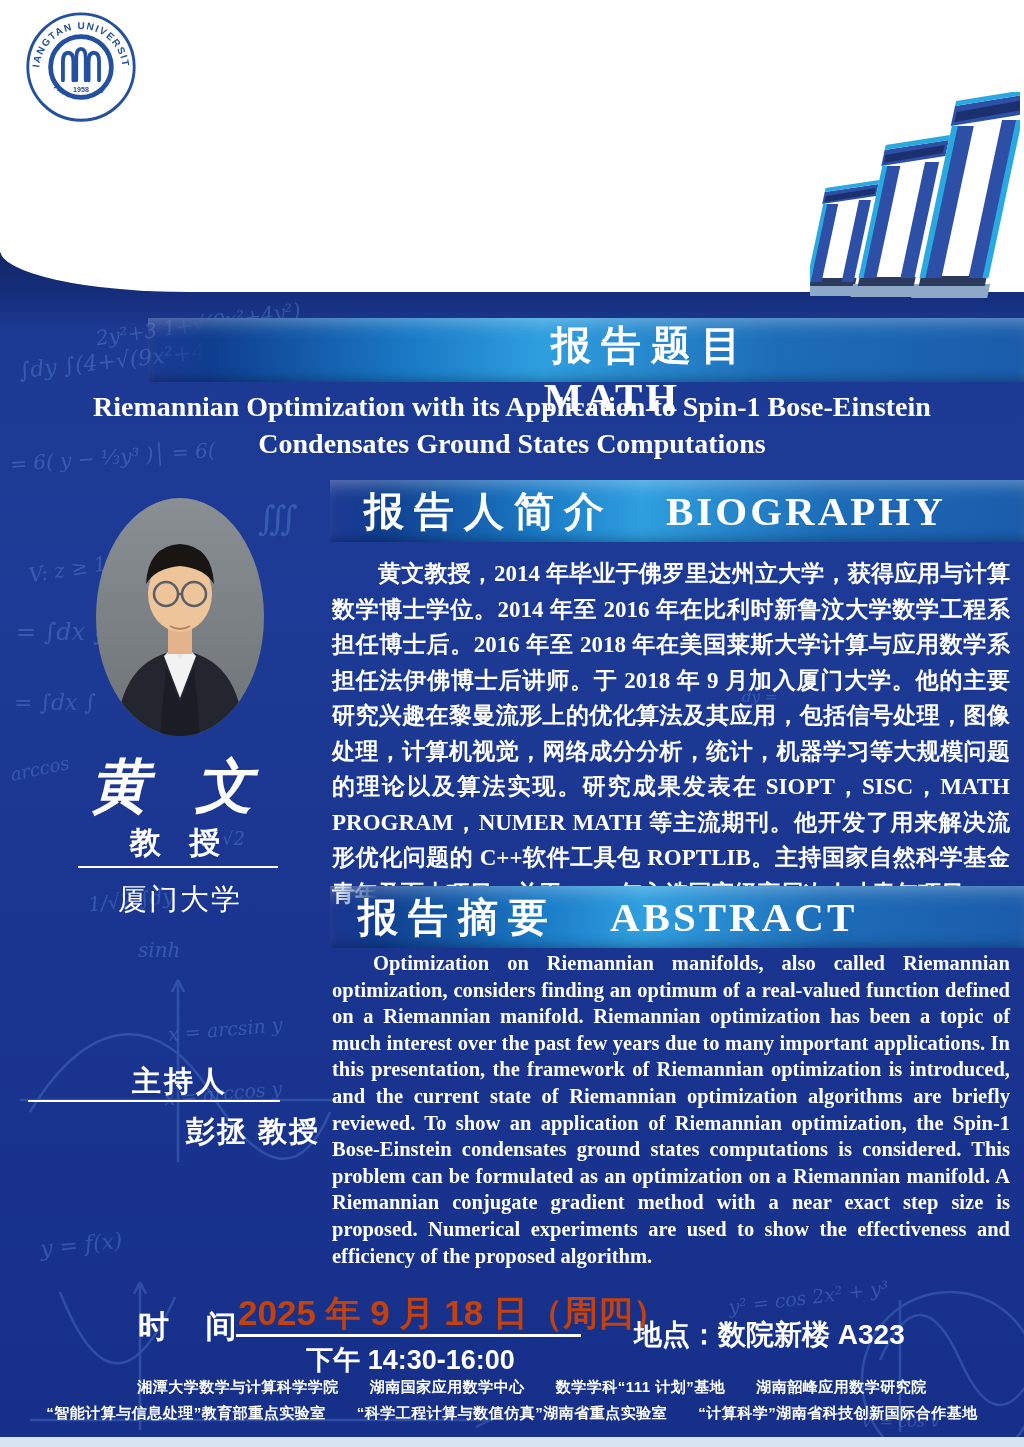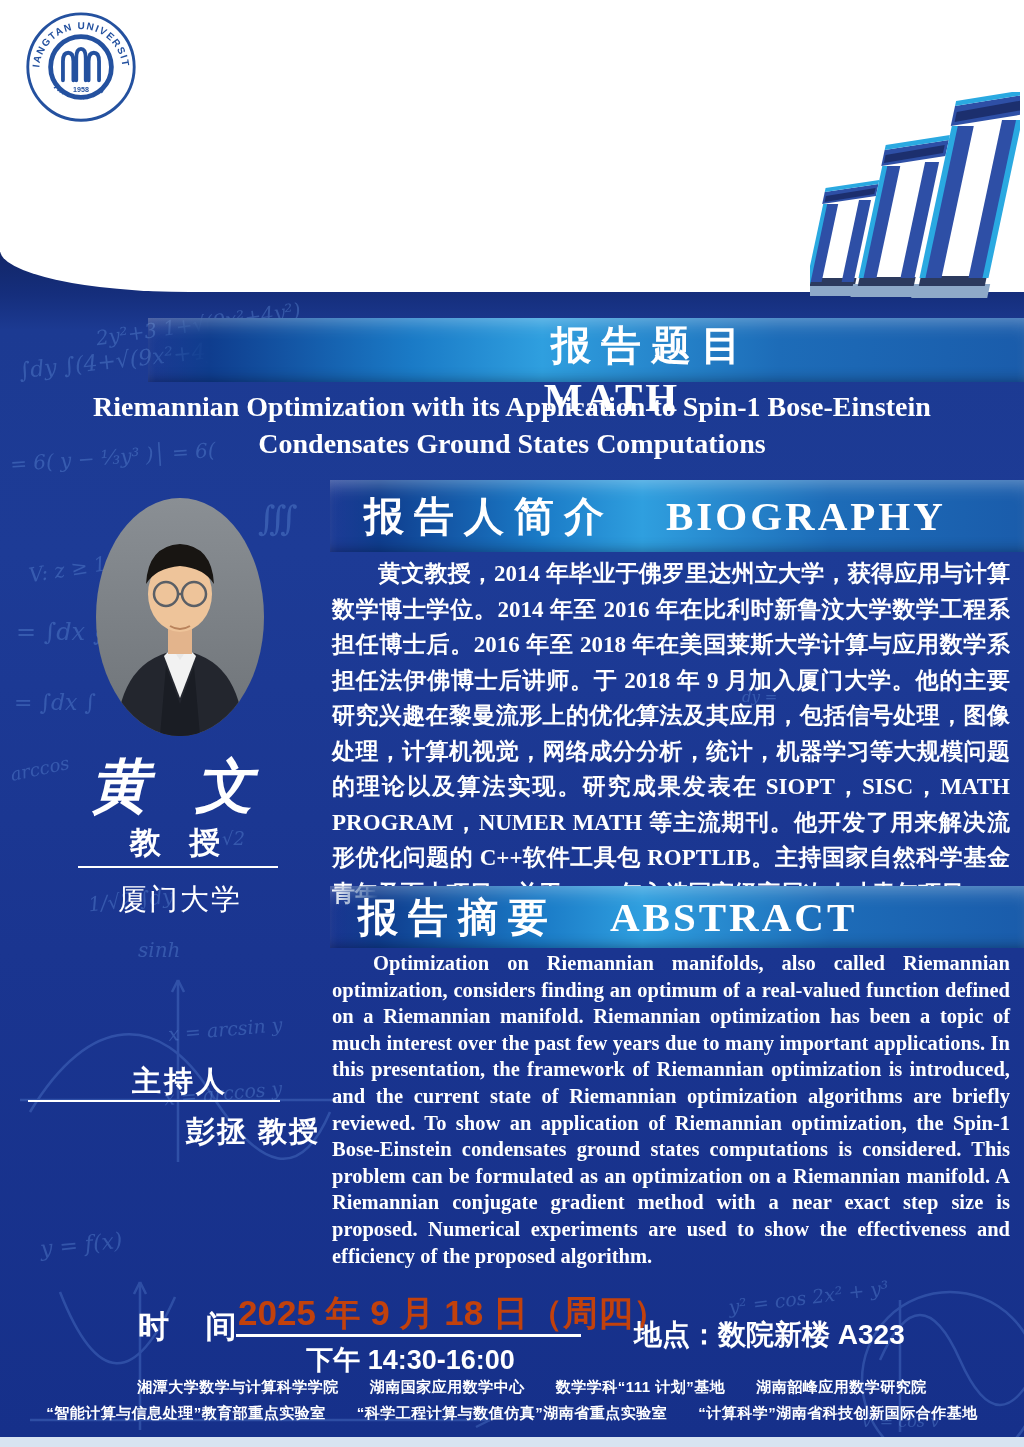--- a/index.html
+++ b/index.html
@@ -24,21 +24,21 @@
     font-family:"Liberation Serif",serif;font-weight:bold;font-size:30px;color:#2b4fa0;letter-spacing:5px;}
   
   .banner{position:absolute;right:0;height:64px;display:flex;align-items:center;z-index:4;
     background:linear-gradient(90deg,rgba(13,43,112,0) 0%,#0f3d8e 7%,#1a7ac6 30%,#2f9fdf 45%,#1d6cb8 72%,#1a5cab 100%);
     box-shadow:inset 0 14px 18px -10px rgba(255,255,255,.35), inset 0 -10px 14px -10px rgba(0,0,20,.45);}
   .banner .cn{color:#fff;font-weight:bold;font-size:40px;letter-spacing:10px;white-space:nowrap;}
   .banner .en{color:#fff;font-family:"Liberation Serif",serif;font-weight:bold;font-size:41px;
     letter-spacing:3px;margin-left:52px;white-space:nowrap;}
   .topic-banner{left:148px;top:318px;flex-direction:column;}
   .topic-banner .cn{margin-left:130px;}
-  .bio-banner{left:330px;top:480px;height:72px;}
+  .bio-banner{left:330px;top:480px;height:62px;}
   .bio-banner .cn{margin-left:34px;}
   .abs-banner{left:330px;top:886px;height:62px;}
   .abs-banner .cn{margin-left:28px;}
   
   .topic-title{position:absolute;left:42px;top:388px;width:940px;text-align:center;z-index:4;
     font-family:"Liberation Serif",serif;font-weight:bold;font-size:28px;line-height:37px;color:#fff;}
   .bio-text{position:absolute;left:332px;top:556px;width:678px;z-index:4;color:#fff;
     font-family:"Liberation Serif",serif;font-weight:bold;font-size:23px;line-height:35.5px;
     text-align:justify;text-indent:2em;}
   .abs-text{position:absolute;left:332px;top:950px;width:678px;z-index:4;color:#fff;

